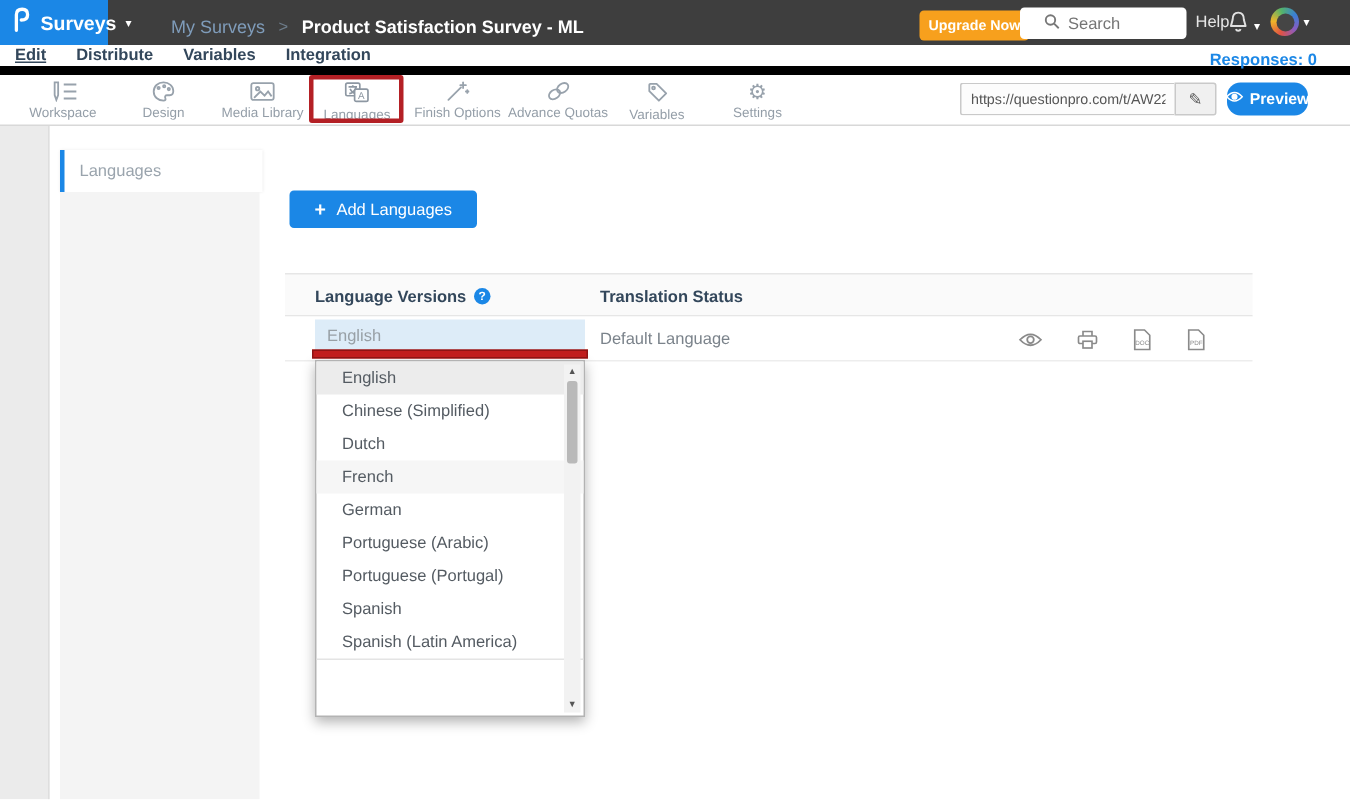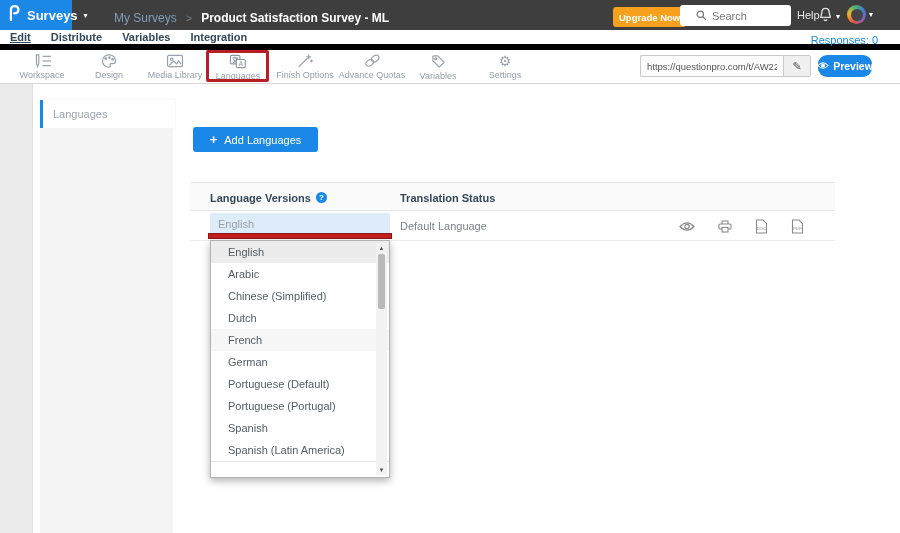--- a/index.html
+++ b/index.html
@@ -29,21 +29,21 @@
   .avatar { width:19px; height:19px; border-radius:50%;
     background:conic-gradient(from 200deg,#e05343,#f0b429,#53b46b,#3a7fd5,#8a5bc0,#e05343);
     display:flex; align-items:center; justify-content:center; }
   .avatar .inner { width:12px; height:12px; border-radius:50%; background:#454545; }
 
   
   .tabbar { position:absolute; left:0; top:30px; width:900px; height:20px; background:#fff;
     border-bottom:6px solid #000000; display:flex; align-items:center; padding-left:10px; gap:20px; }
   .tab { font-size:11px; font-weight:bold; color:#33475b; cursor:pointer; }
   .tab.active { text-decoration:underline; }
-  .responses { position:absolute; right:22px; top:4px; color:#1b87e6; font-size:11px; font-weight:normal; cursor:pointer; }
+  .responses { position:absolute; right:22px; top:4px; color:#1b87e6; font-size:11px; font-weight:bold; cursor:pointer; }
 
   
   .toolbar { position:absolute; left:0; top:50px; width:900px; height:34px; background:#fff;
     border-bottom:1px solid #d8d8d8; }
   .tool { position:absolute; top:3px; width:66px; height:28px; display:flex; flex-direction:column;
     align-items:center; justify-content:center; gap:2px; cursor:pointer; }
   .tool-label { font-size:9px; color:#949ea8; white-space:nowrap; }
   .tool svg { display:block; }
   .hl-box { position:absolute; left:206px; top:0px; width:63px; height:32px;
     border:3px solid #b42025; border-radius:2px; pointer-events:none; }
@@ -319,26 +319,25 @@
             </svg>
           </span>
         </div>
       </div>
     </div>
 
     <div class="red-bar"></div>
 
     <div class="dropdown">
       <div class="dd-item sel">English</div>
-      <div class="dd-item">Arabic</div>
       <div class="dd-item">Chinese (Simplified)</div>
       <div class="dd-item">Dutch</div>
       <div class="dd-item hov">French</div>
       <div class="dd-item">German</div>
-      <div class="dd-item">Portuguese (Default)</div>
+      <div class="dd-item">Portuguese (Arabic)</div>
       <div class="dd-item">Portuguese (Portugal)</div>
       <div class="dd-item">Spanish</div>
       <div class="dd-item">Spanish (Latin America)</div>
       <div class="dd-footer"></div>
       <div class="dd-scroll">
         <span class="dd-arrow up">▲</span>
         <span class="dd-thumb"></span>
         <span class="dd-arrow down">▼</span>
       </div>
     </div>

